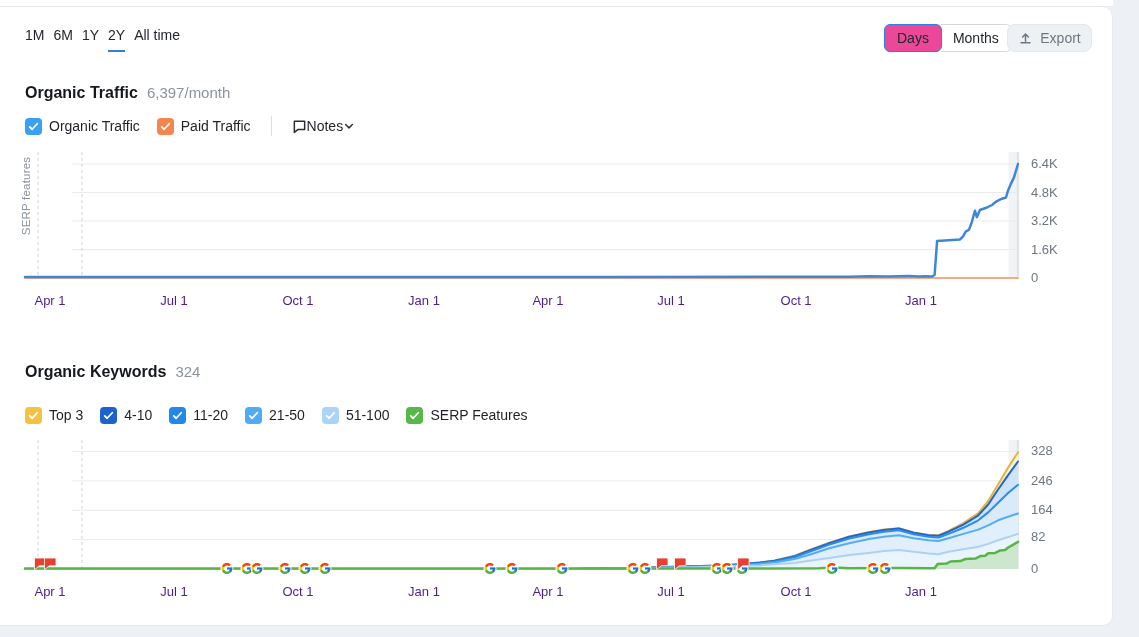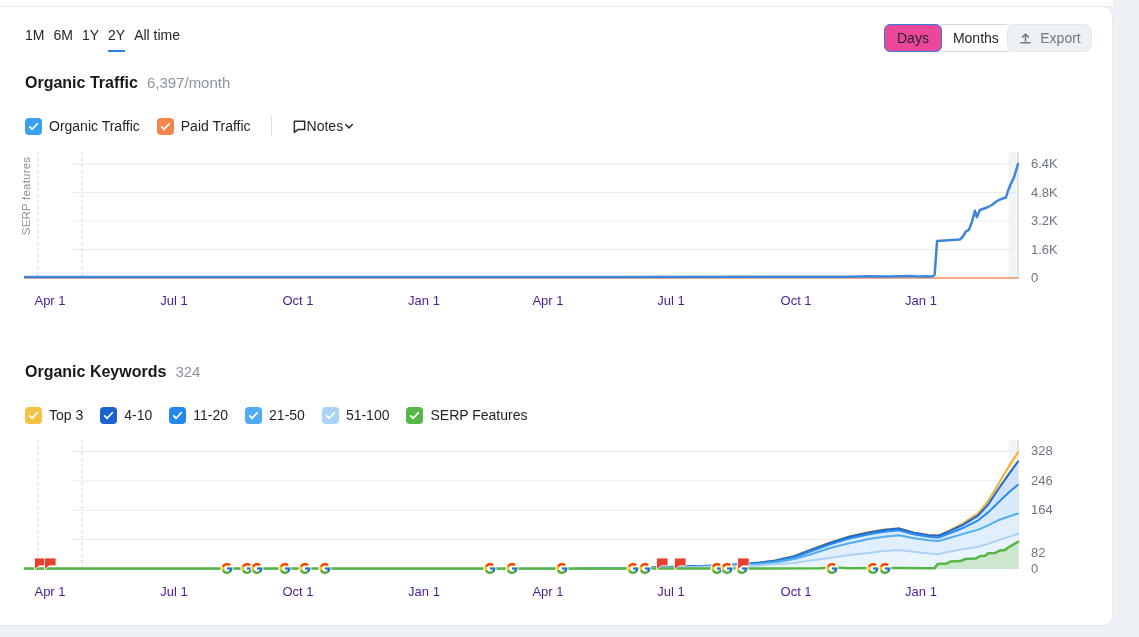--- a/index.html
+++ b/index.html
@@ -55,21 +55,21 @@
       <div class="gran-btn">Months</div>
     </div>
 
   <div class="export-btn">
     <svg width="15" height="15" viewBox="0 0 16 16">
       <path d="M8 11V3.6M4.9 6.4L8 3.2l3.1 3.2M3.2 12.6h9.6" fill="none" stroke="#6e7781" stroke-width="1.6" stroke-linecap="round" stroke-linejoin="round"></path>
     </svg>
     <span>Export</span>
   </div>
 
-  <div class="sec-title" style="top:74px;">
+  <div class="sec-title" style="top:84px;">
     <span>Organic Traffic</span><span class="val">6,397/month</span>
   </div>
 
   <div class="legend" style="top:116px;" id="legend-traffic">
       <div class="ck">
         <span class="ckbox" style="background: rgb(56, 161, 243);">
           <svg width="11" height="11" viewBox="0 0 16 16">
             <path d="M2.5 8.5l3.5 3.5 7.5-8" fill="none" stroke="#fff" stroke-width="2.6" stroke-linecap="round" stroke-linejoin="round"></path>
           </svg>
         </span>
@@ -220,21 +220,21 @@
         <use href="#gicon" x="0" y="0" width="13" height="13" transform="translate(800.5,122) scale(0.2708)"></use>
         <use href="#gicon" x="0" y="0" width="13" height="13" transform="translate(841.5,122) scale(0.2708)"></use>
         <use href="#gicon" x="0" y="0" width="13" height="13" transform="translate(853.5,122) scale(0.2708)"></use>
         <use href="#flagicon" transform="translate(8.0,117)"></use>
         <use href="#flagicon" transform="translate(18.0,117)"></use>
         <use href="#flagicon" transform="translate(630.0,117)"></use>
         <use href="#flagicon" transform="translate(648.0,117)"></use>
         <use href="#flagicon" transform="translate(711.1,117)"></use>
       </svg>
       <div class="ytick" style="left: 1006px; top: 121px;">0</div>
-      <div class="ytick" style="left: 1006px; top: 105px;">82</div>
+      <div class="ytick" style="left: 1006px; top: 89px;">82</div>
       <div class="ytick" style="left: 1006px; top: 62.2333px;">164</div>
       <div class="ytick" style="left: 1006px; top: 32.85px;">246</div>
       <div class="ytick" style="left: 1006px; top: 3.46667px;">328</div>
       <div class="xtick" style="left: 25.0236px; top: 144px;">Apr 1</div>
       <div class="xtick" style="left: 148.95px; top: 144px;">Jul 1</div>
       <div class="xtick" style="left: 272.976px; top: 144px;">Oct 1</div>
       <div class="xtick" style="left: 398.987px; top: 144px;">Jan 1</div>
       <div class="xtick" style="left: 523.013px; top: 144px;">Apr 1</div>
       <div class="xtick" style="left: 646.046px; top: 144px;">Jul 1</div>
       <div class="xtick" style="left: 771.064px; top: 144px;">Oct 1</div>

